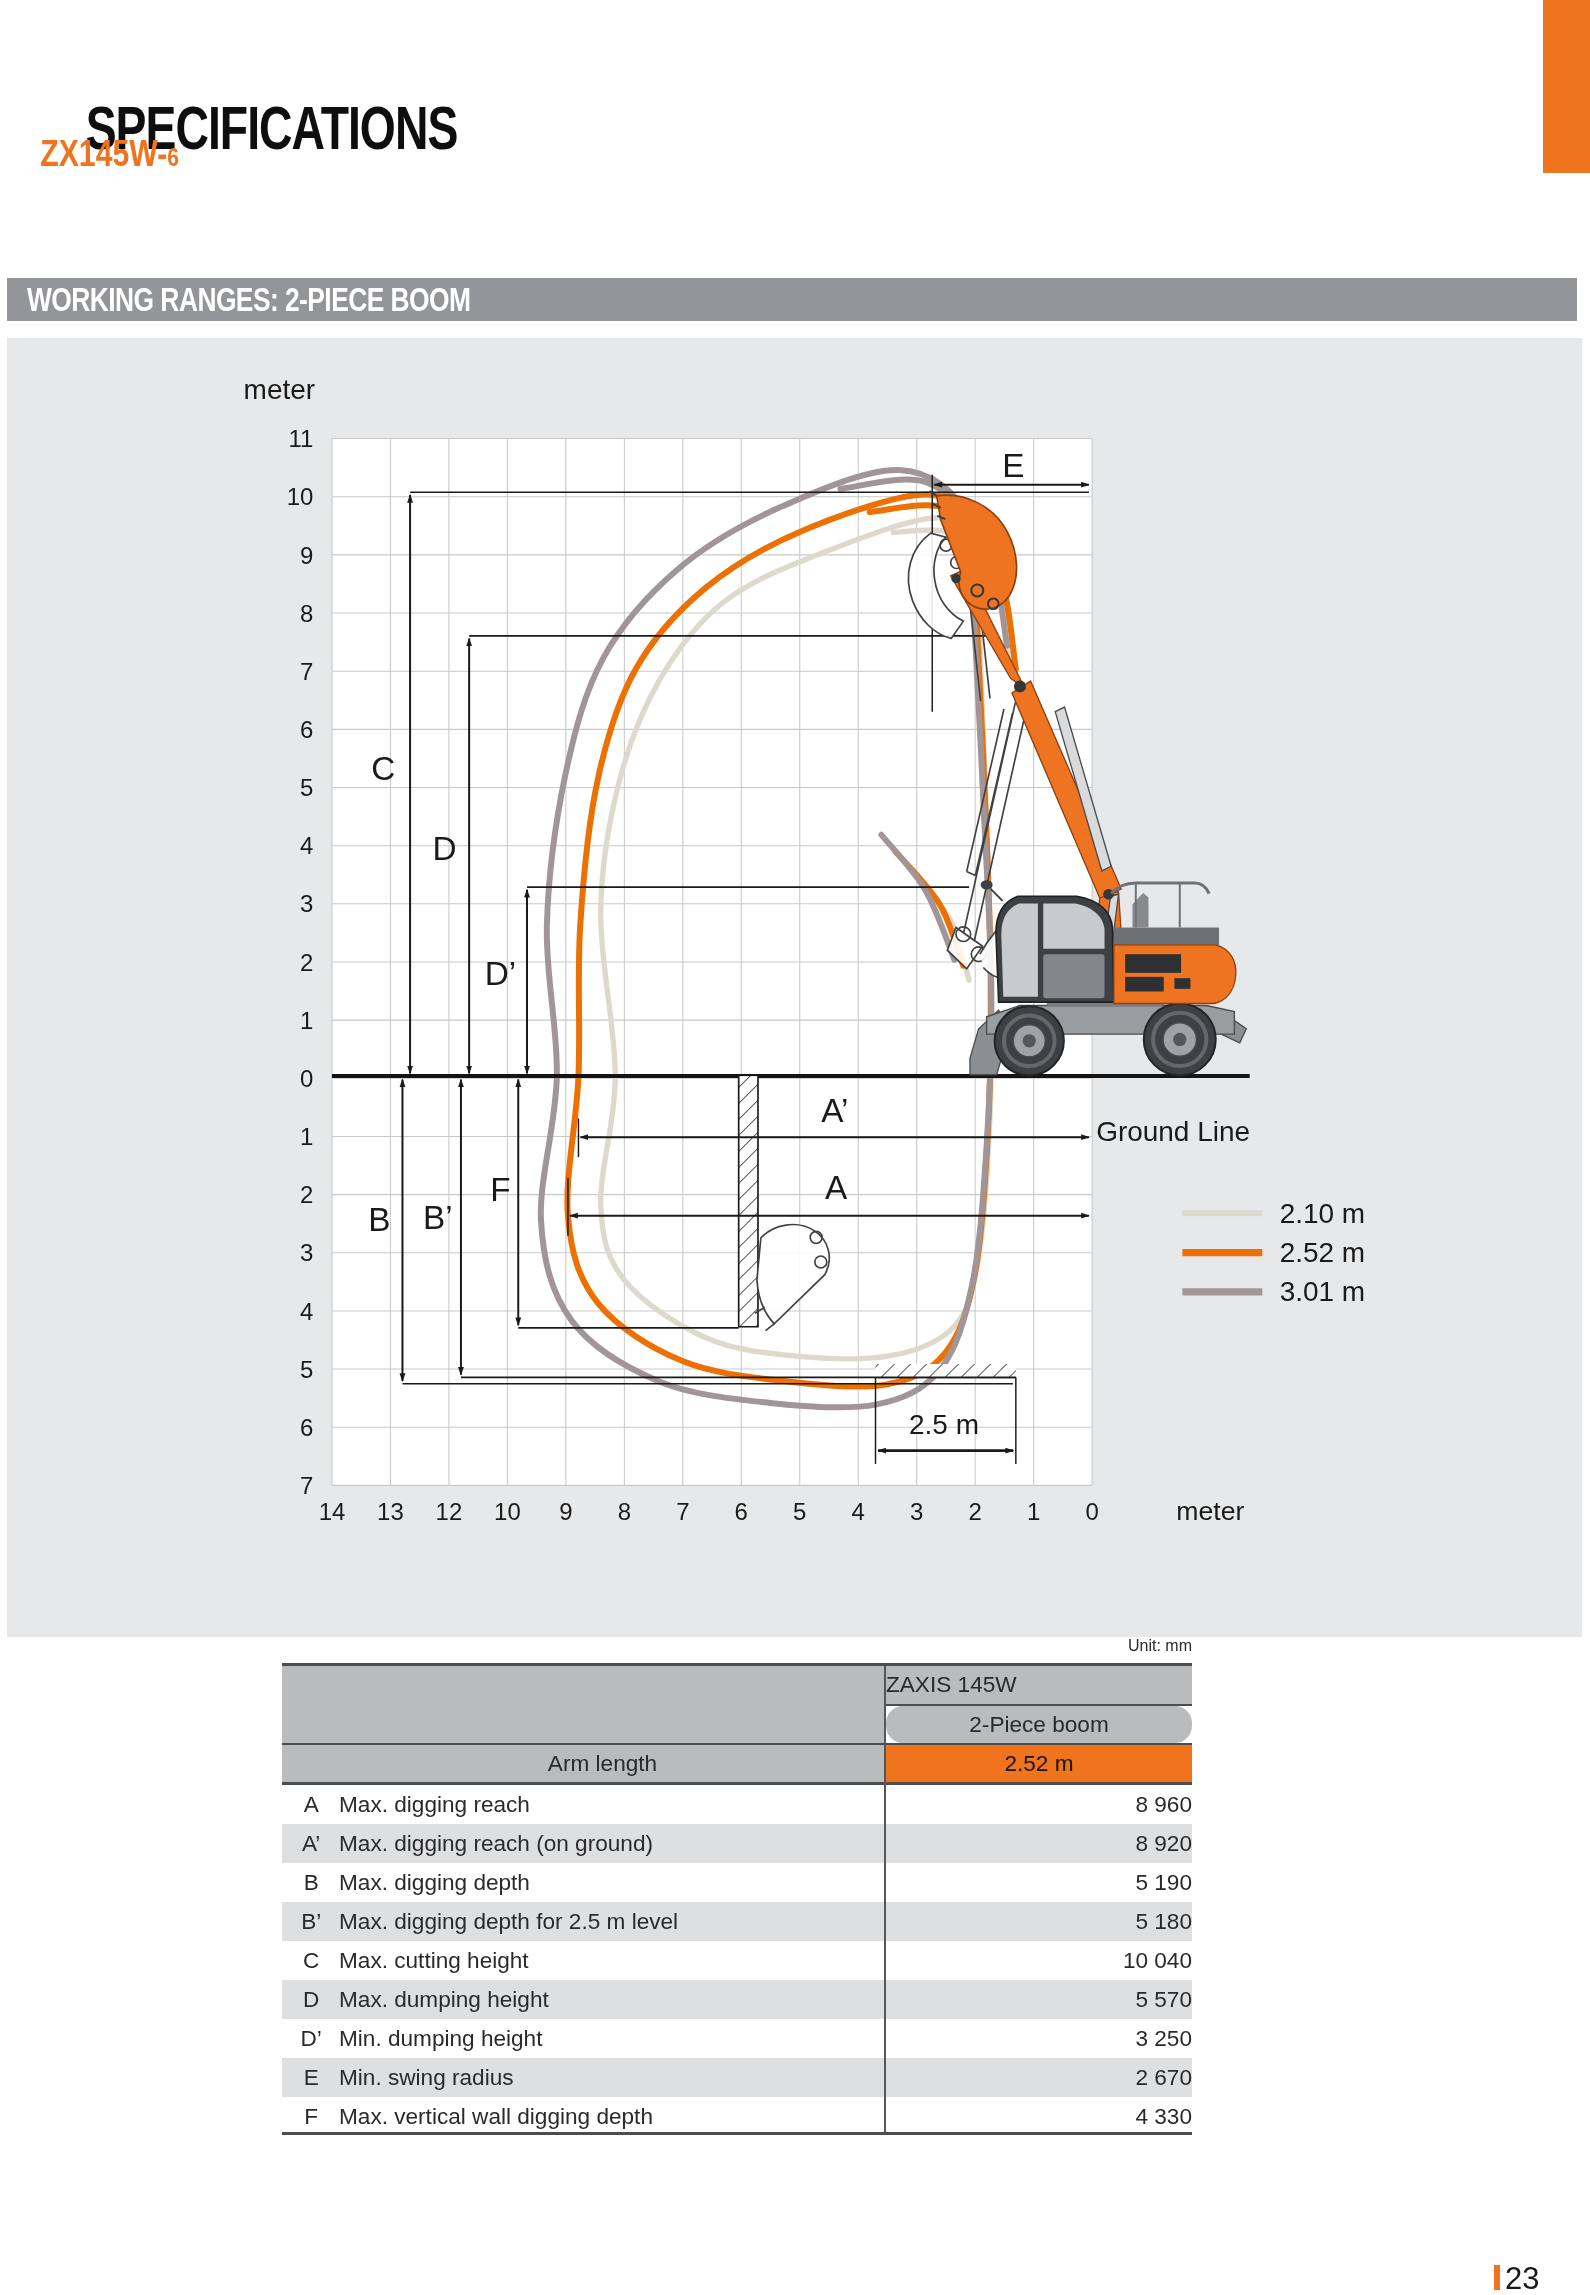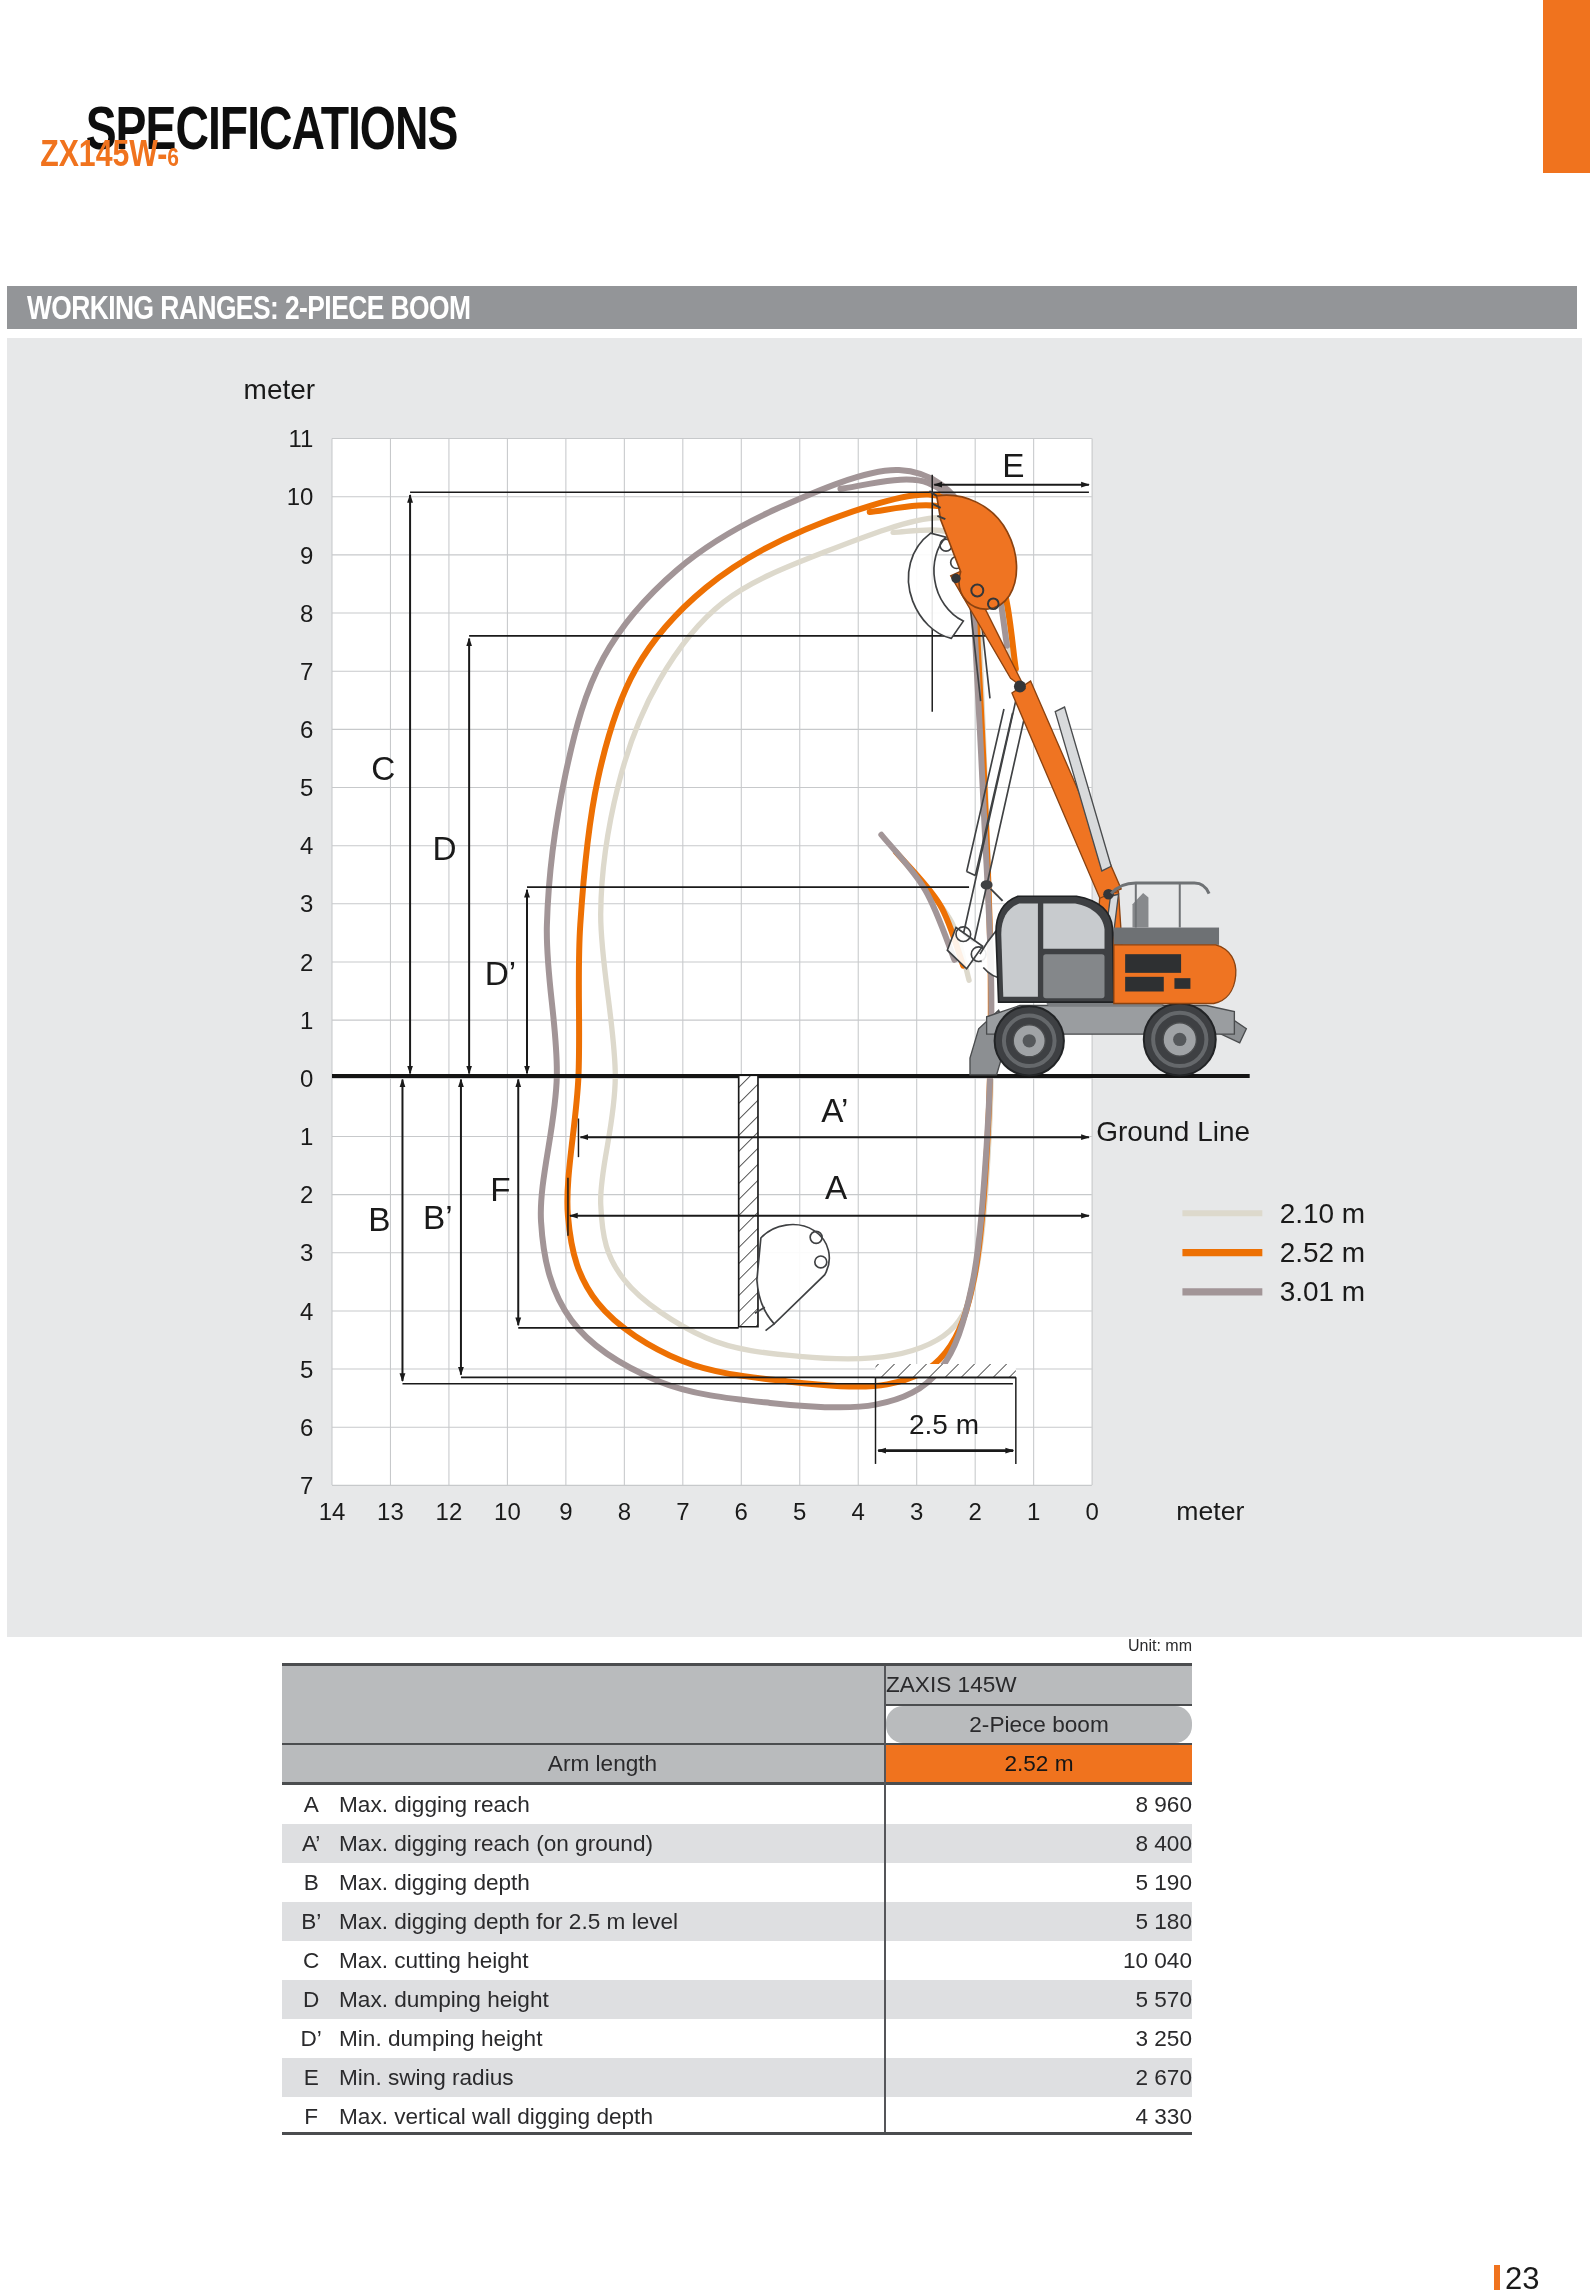--- a/index.html
+++ b/index.html
@@ -3,21 +3,21 @@
 <meta charset="utf-8">
 <style>
   html,body{margin:0;padding:0;background:#fff;}
   body{width:1590px;height:2295px;position:relative;font-family:"Liberation Sans",sans-serif;color:#1a1a1a;overflow:hidden;}
   .abs{position:absolute;}
   #corner-block{left:1543px;top:0;width:47px;height:173px;}
   #page-title{left:27px;top:52px;font-size:61px;font-weight:900;letter-spacing:-1.3px;color:#0e0e0e;transform:scaleX(0.76);white-space:nowrap;}
   #model-line{left:27px;top:133px;font-weight:800;color:#F0731E;transform:scaleX(0.84);white-space:nowrap;}
   #model-line .big{font-size:36px;}
   #model-line .small{font-size:25px;}
-  #section-bar{left:6.7px;top:286px;width:1570px;height:43px;background:#939598;}
+  #section-bar{left:6.7px;top:278px;width:1570px;height:43px;background:#939598;}
   #section-bar span{display:inline-block;margin-left:20px;line-height:43px;font-size:33px;font-weight:800;color:#fff;letter-spacing:-0.7px;transform:scaleX(0.8);transform-origin:0 50%;white-space:nowrap;}
   #chart-panel{left:7.3px;top:338px;width:1575px;height:1299px;background:#E7E8E9;}
   #chart-svg{width:100%;height:100%;display:block;}
   #unit-note{left:859px;top:1637px;width:333px;text-align:right;font-size:16px;color:#2a2a2c;}
   
   #spec-table{left:282px;top:1666px;width:910px;height:469px;font-size:22.6px;color:#2a2a2c;}
   #spec-table .cell{position:absolute;box-sizing:border-box;}
   #th-corner{left:0;top:0;width:604px;height:77px;background:#B9BBBD;}
   #th-model{left:604px;top:0;width:306px;height:38px;background:#B9BBBD;text-align:left;line-height:38px;}
   #th-div{left:604px;top:38px;width:306px;height:2px;background:#4B4D4F;}
@@ -290,21 +290,21 @@
   <div class="cell" id="rows">
   <div class="trow">
     <span class="tkey">A</span>
     <span class="tdesc">Max. digging reach</span>
     <span class="tval">8 960</span>
   </div>
 
   <div class="trow alt">
     <span class="tkey">A’</span>
     <span class="tdesc">Max. digging reach (on ground)</span>
-    <span class="tval">8 400</span>
+    <span class="tval">8 920</span>
   </div>
 
   <div class="trow">
     <span class="tkey">B</span>
     <span class="tdesc">Max. digging depth</span>
     <span class="tval">5 190</span>
   </div>
 
   <div class="trow alt">
     <span class="tkey">B’</span>

